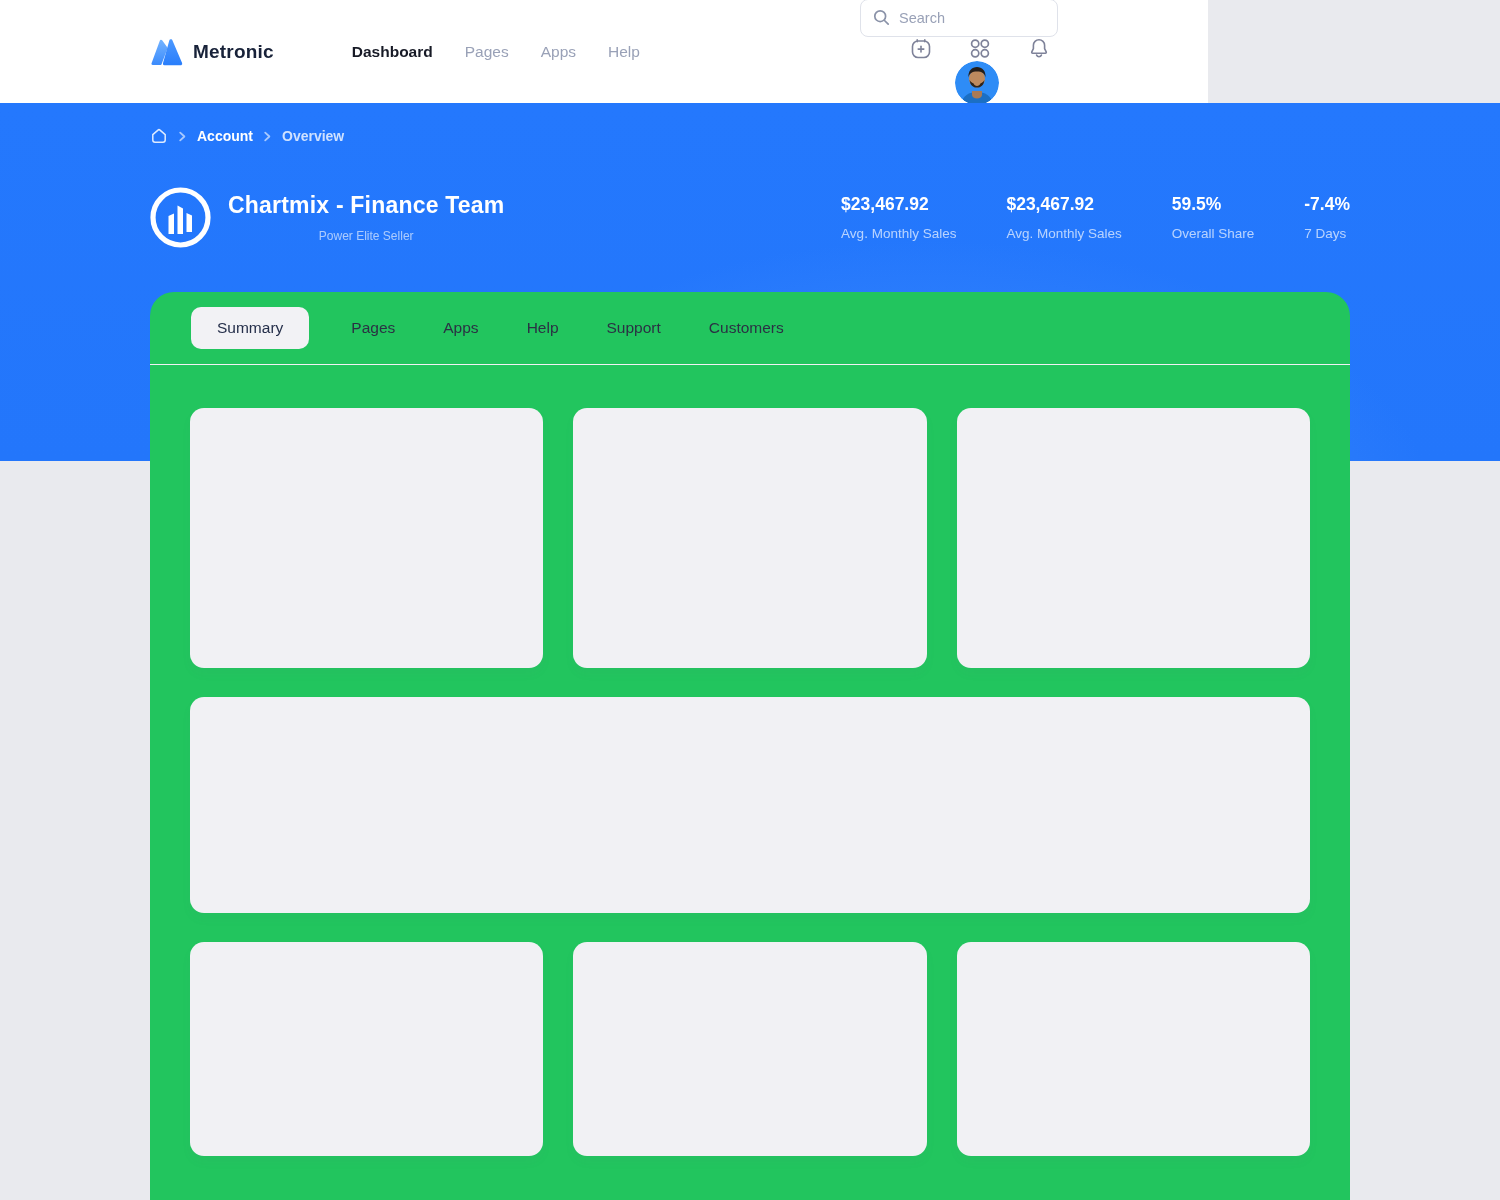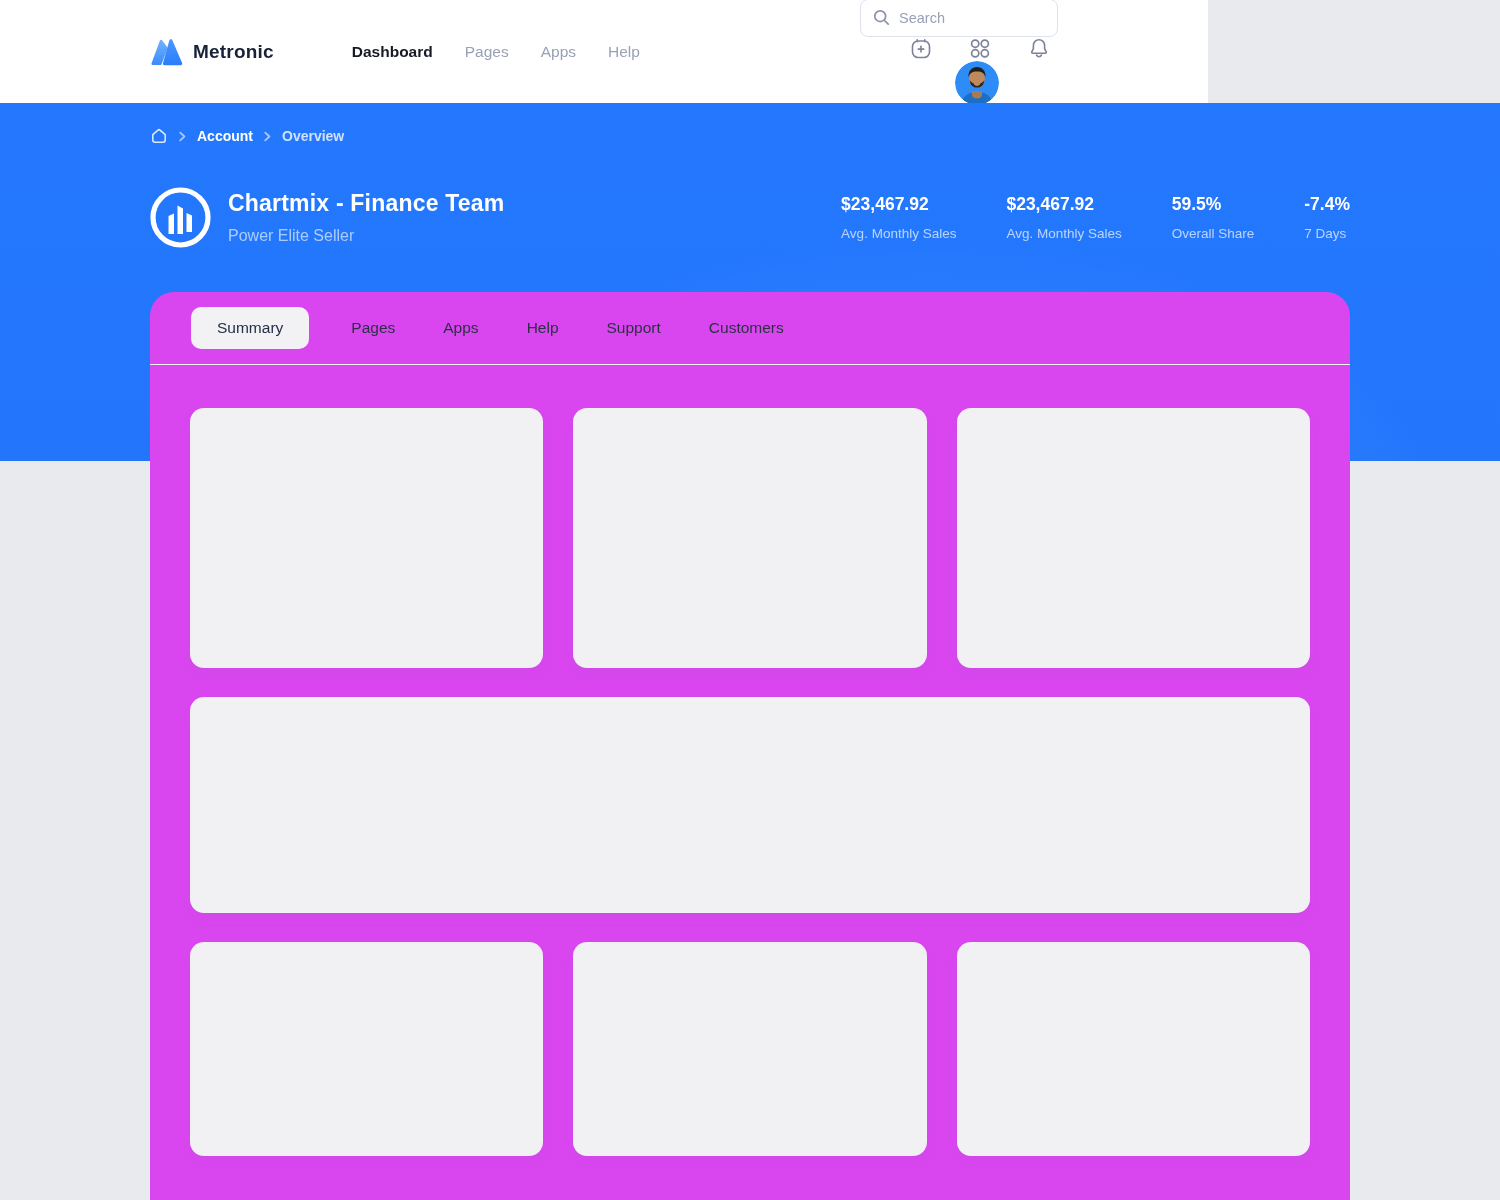--- a/index.html
+++ b/index.html
@@ -48,30 +48,30 @@
   }
   .crumb-account { color:#ffffff; font-weight:700; cursor:pointer; }
   .crumb-overview { color:rgba(255,255,255,.78); font-weight:600; cursor:pointer; }
   .profile-row {
     position:absolute; top:84px; left:150px; right:150px;
     display:flex; align-items:center;
   }
   .profile-badge { width:61px; height:61px; flex:0 0 auto; }
   .profile-texts { margin-left:17px; }
   .profile-title { color:#ffffff; font-size:23px; font-weight:700; letter-spacing:.2px; }
-  .profile-sub { color:rgba(255,255,255,.62); font-size:16px; font-weight:500; margin-top:10px; }
+  .profile-sub { color:rgba(255,255,255,.62); font-size:12px; font-weight:500; margin-top:10px;text-align:center; }
   .stats { margin-left:auto; display:flex; gap:50px; }
   .stat { display:flex; flex-direction:column; }
   .stat-value { color:#ffffff; font-size:17.5px; font-weight:700; }
   .stat-label { color:rgba(255,255,255,.68); font-size:13.5px; font-weight:500; margin-top:11px; white-space:nowrap; }
 
   
   .card {
     position:absolute; top:292px; left:150px; width:1200px; height:908px;
-    background:#d946ef; border-radius:24px 24px 0 0;
+    background:#22c55e; border-radius:24px 24px 0 0;
   }
   .tabs-row {
     height:73px; display:flex; align-items:center; padding:0 41px; gap:36px;
     border-bottom:1px solid #f1f1f4;
   }
   .tab { font-size:15.5px; color:#2b3144; font-weight:500; cursor:pointer; white-space:nowrap; padding:12px 6px; }
   .tab.active {
     background:#f2f2f5; border-radius:10px; padding:12px 26px; color:#252f4a;
   }
   .card-content {

